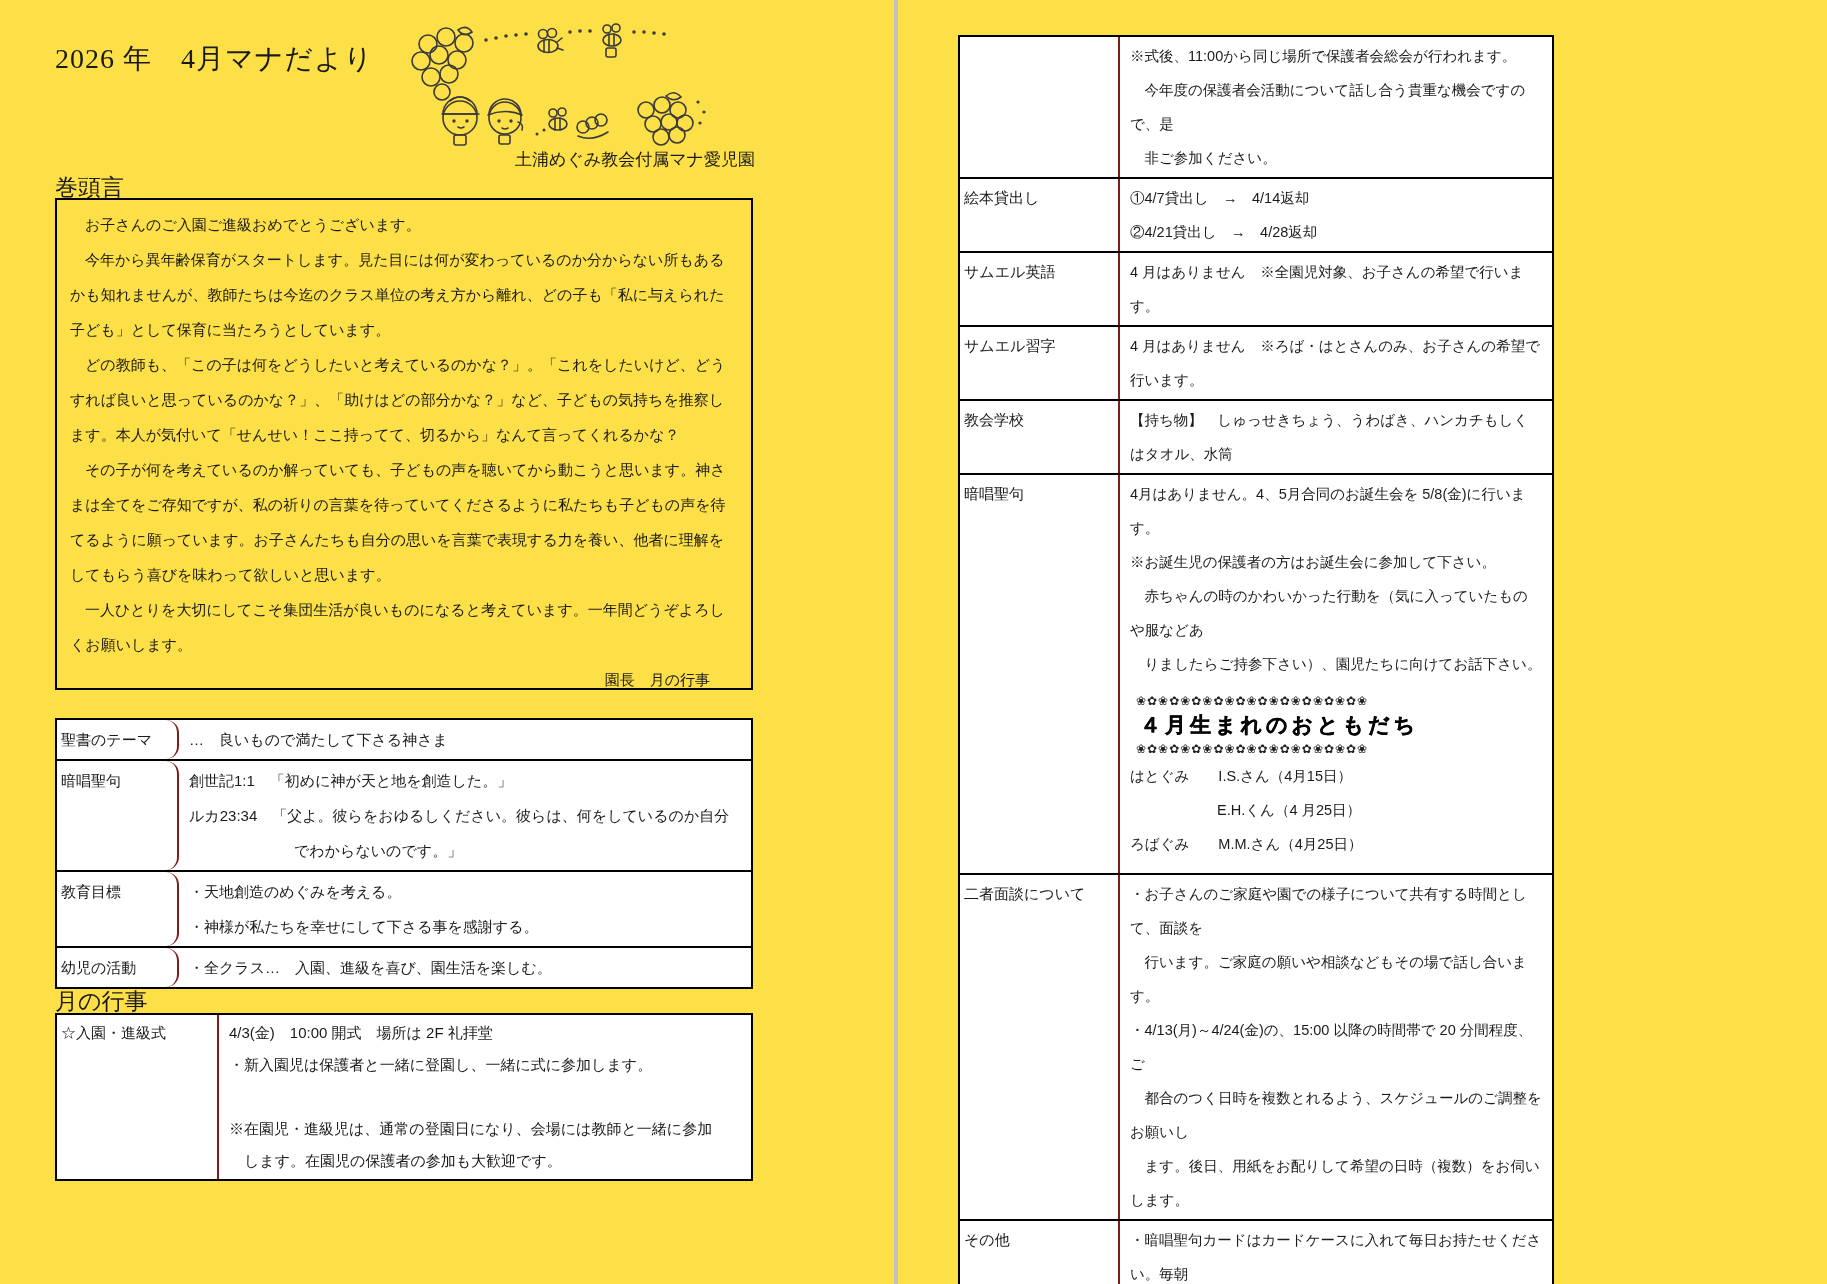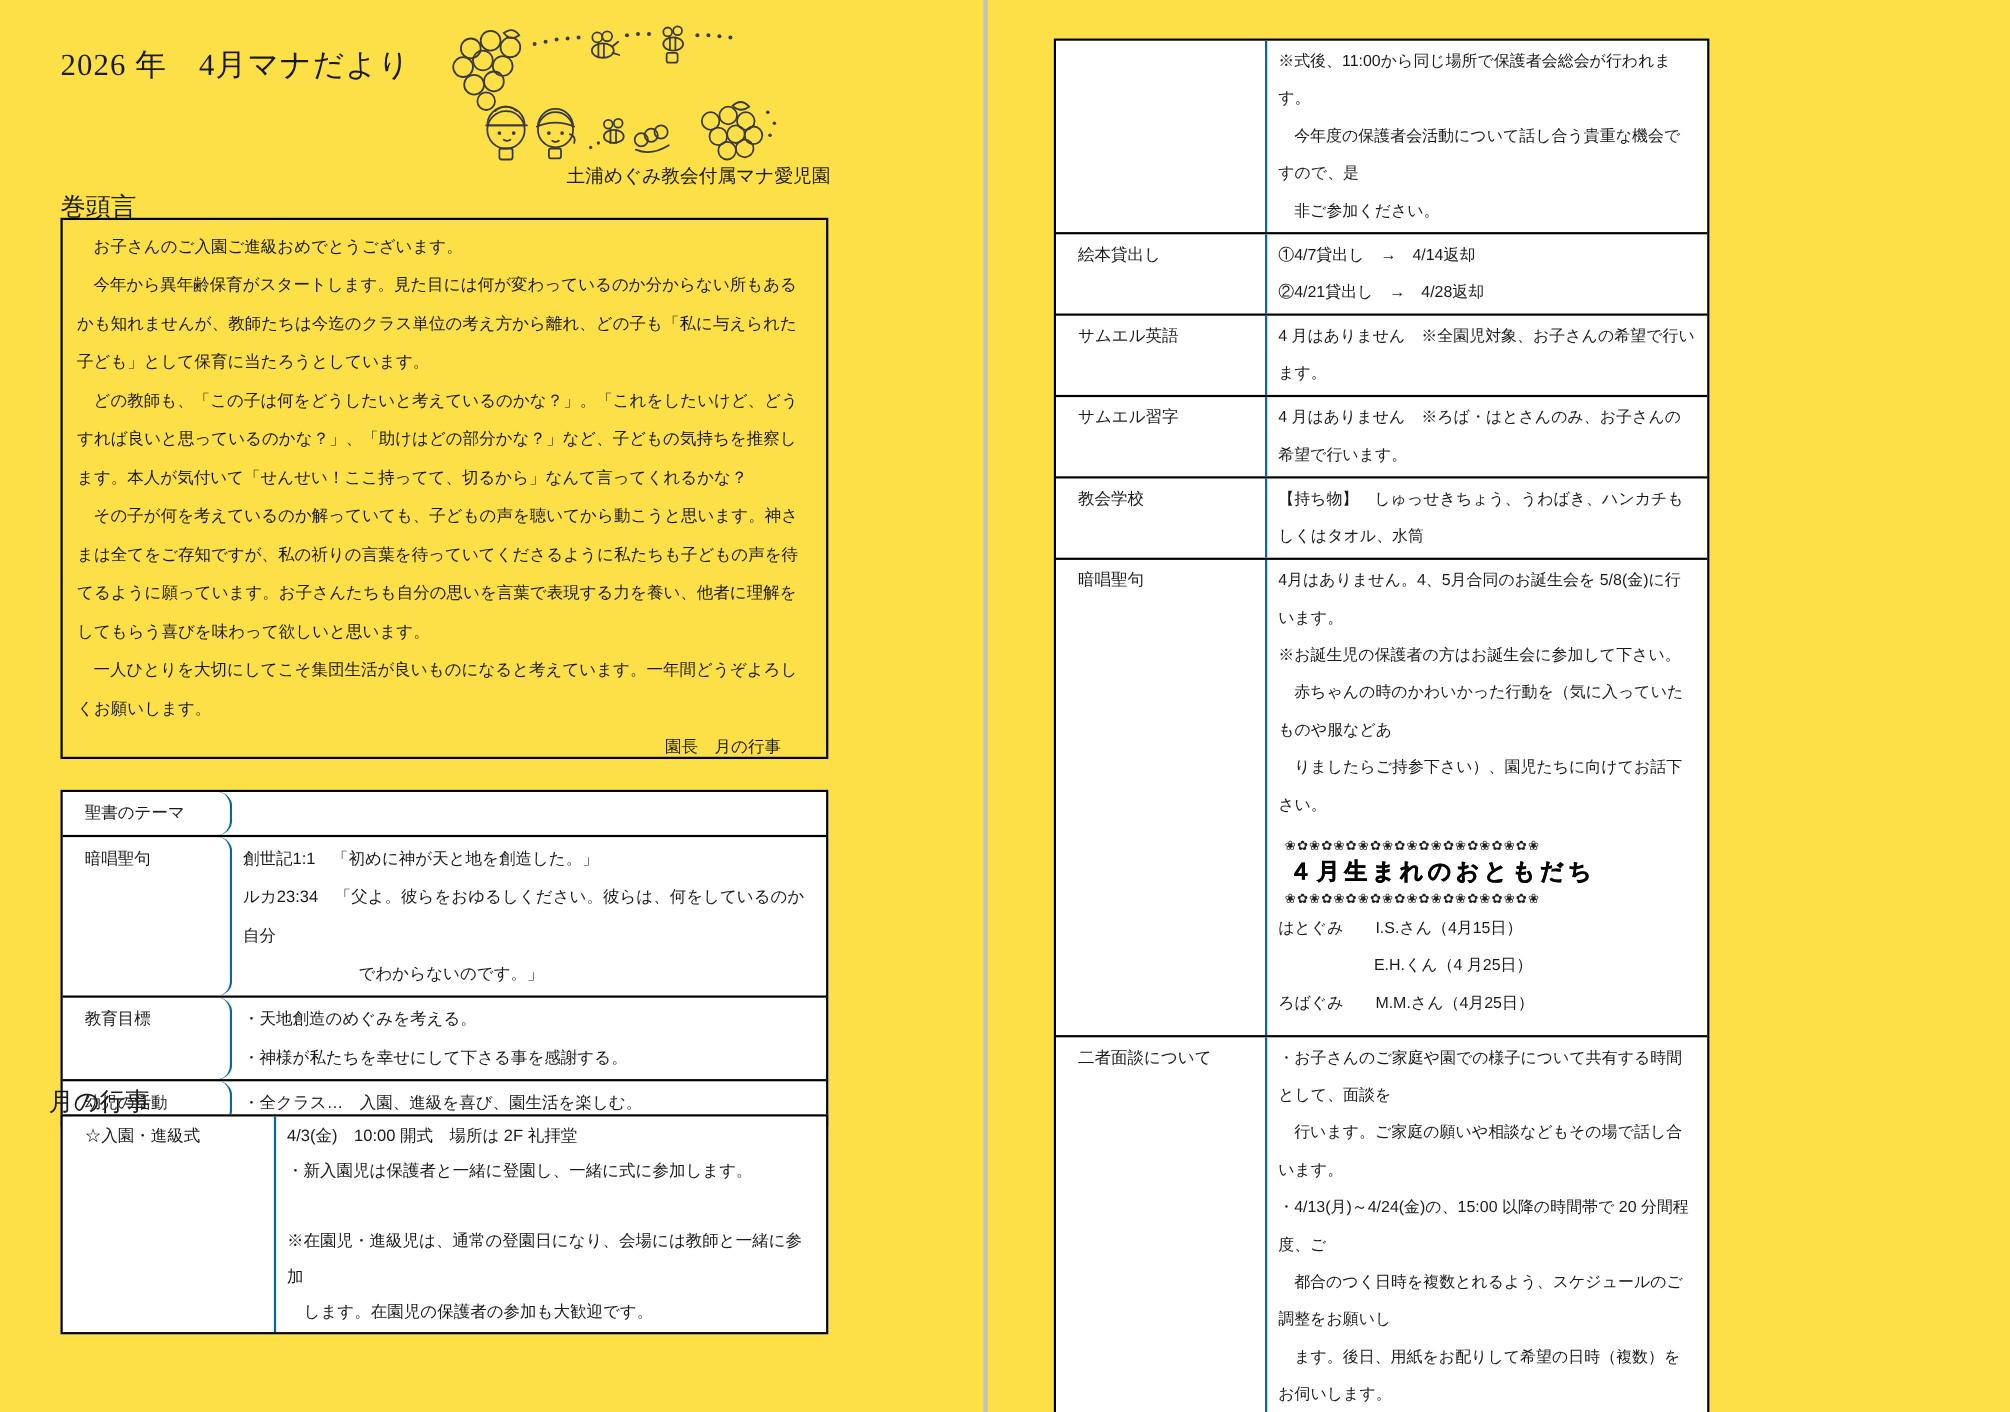--- a/index.html
+++ b/index.html
@@ -15,27 +15,27 @@
   .sec-heading{position:absolute;font-size:23px;}
   #kantogen-heading{left:55px;top:172px;}
   .kbox{position:absolute;left:55px;top:198px;width:698px;height:492px;border:2px solid #000;
         box-sizing:border-box;padding:7px 13px;font-size:15px;line-height:35px;}
   .kbox p{margin:0;white-space:pre-wrap;}
   .ksig{text-align:right;padding-right:28px;}
 
   .dtable{position:absolute;border:2px solid #000;box-sizing:border-box;background:#fff;}
   .trow{display:flex;border-bottom:2px solid #000;}
   .trow:last-child{border-bottom:none;}
-  .tlabel{flex:none;border-right:2px solid #0369a1;padding:2px 20px;font-size:15px;line-height:35px;white-space:pre-wrap;}
+  .tlabel{flex:none;border-right:2px solid #7f1d1d;padding:2px 4px;font-size:15px;line-height:35px;white-space:pre-wrap;}
   .tcontent{flex:1;padding:2px 10px;min-width:0;}
   .tline{min-height:35px;line-height:35px;font-size:15px;white-space:pre-wrap;}
 
   .theme{left:55px;top:718px;width:698px;}
   .theme .tlabel{width:112px;border-radius:13px;}
-  #events-heading{left:44px;top:986px;}
+  #events-heading{left:55px;top:986px;}
   .events{left:55px;top:1013px;width:698px;}
   .events .tlabel{width:152px;line-height:32px;}
   .events .tline{min-height:32px;line-height:32px;}
 
   
   .info{left:958px;top:35px;width:596px;}
   .info .tlabel{width:150px;line-height:34px;}
   .info .tline{min-height:34px;line-height:34px;font-size:14.5px;}
   .info .tline.blank-half{min-height:10px;line-height:10px;}
   .info .tline.ornament{min-height:20px;line-height:20px;font-size:12px;letter-spacing:1px;padding-left:6px;color:#222;}
@@ -162,20 +162,23 @@
       <p>　今年から異年齢保育がスタートします。見た目には何が変わっているのか分からない所もあるかも知れませんが、教師たちは今迄のクラス単位の考え方から離れ、どの子も「私に与えられた子ども」として保育に当たろうとしています。</p>
       <p>　どの教師も、「この子は何をどうしたいと考えているのかな？」。「これをしたいけど、どうすれば良いと思っているのかな？」、「助けはどの部分かな？」など、子どもの気持ちを推察します。本人が気付いて「せんせい！ここ持ってて、切るから」なんて言ってくれるかな？</p>
       <p>　その子が何を考えているのか解っていても、子どもの声を聴いてから動こうと思います。神さまは全てをご存知ですが、私の祈りの言葉を待っていてくださるように私たちも子どもの声を待てるように願っています。お子さんたちも自分の思いを言葉で表現する力を養い、他者に理解をしてもらう喜びを味わって欲しいと思います。</p>
       <p>　一人ひとりを大切にしてこそ集団生活が良いものになると考えています。一年間どうぞよろしくお願いします。</p>
       <p class="ksig">園長　月の行事</p>
     </div>
 
   <div class="dtable theme">
       <div class="trow">
         <div class="tlabel">聖書のテーマ</div>
+        <div class="tcontent">
+          <div class="tline">…　良いもので満たして下さる神さま</div>
+        </div>
       </div>
       <div class="trow">
         <div class="tlabel">暗唱聖句</div>
         <div class="tcontent">
           <div class="tline">創世記1:1　「初めに神が天と地を創造した。」</div>
           <div class="tline">ルカ23:34　「父よ。彼らをおゆるしください。彼らは、何をしているのか自分</div>
           <div class="tline">　　　　　　　でわからないのです。」</div>
         </div>
       </div>
       <div class="trow">

